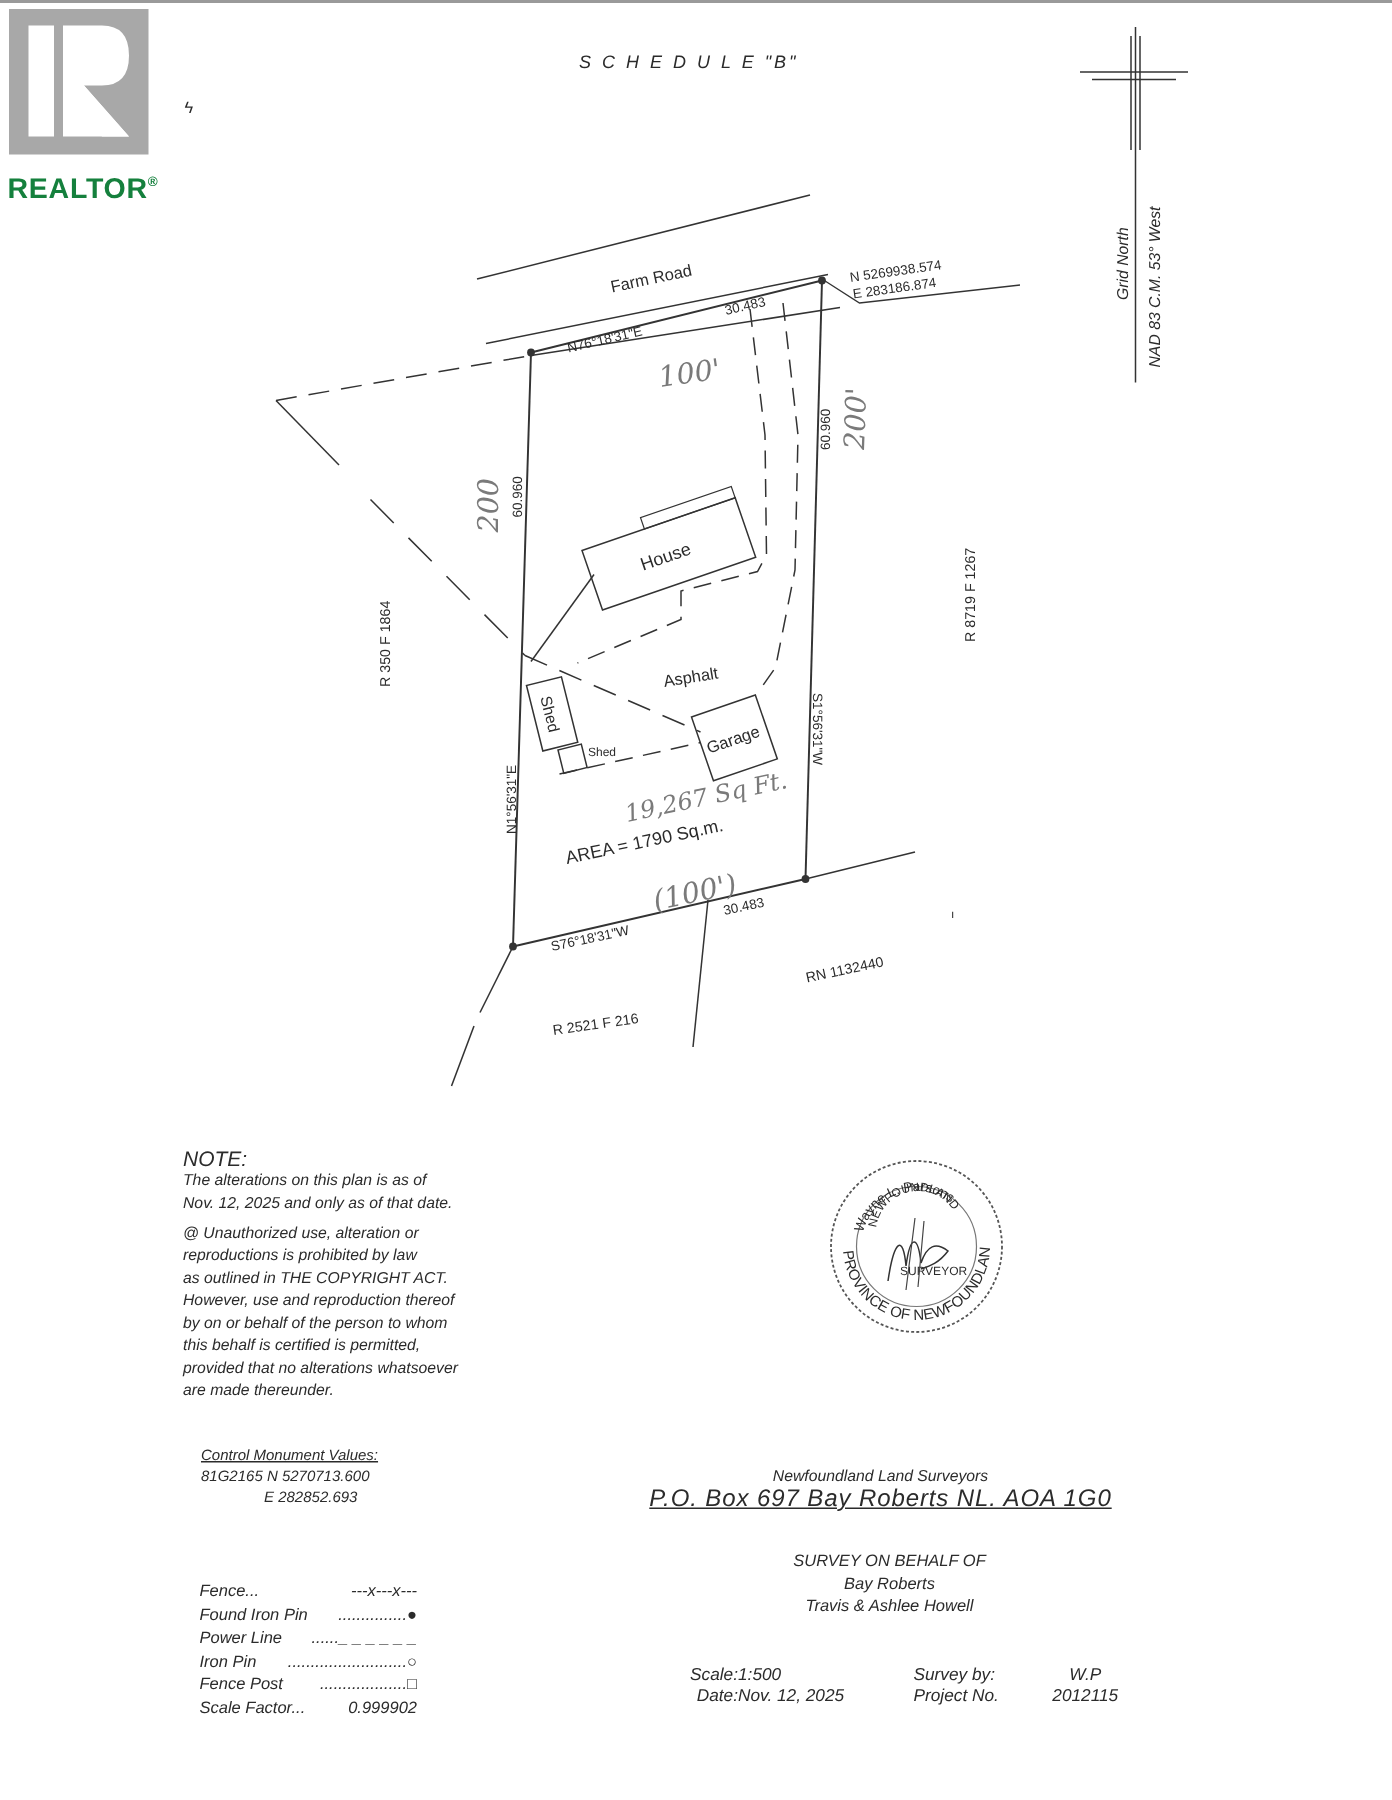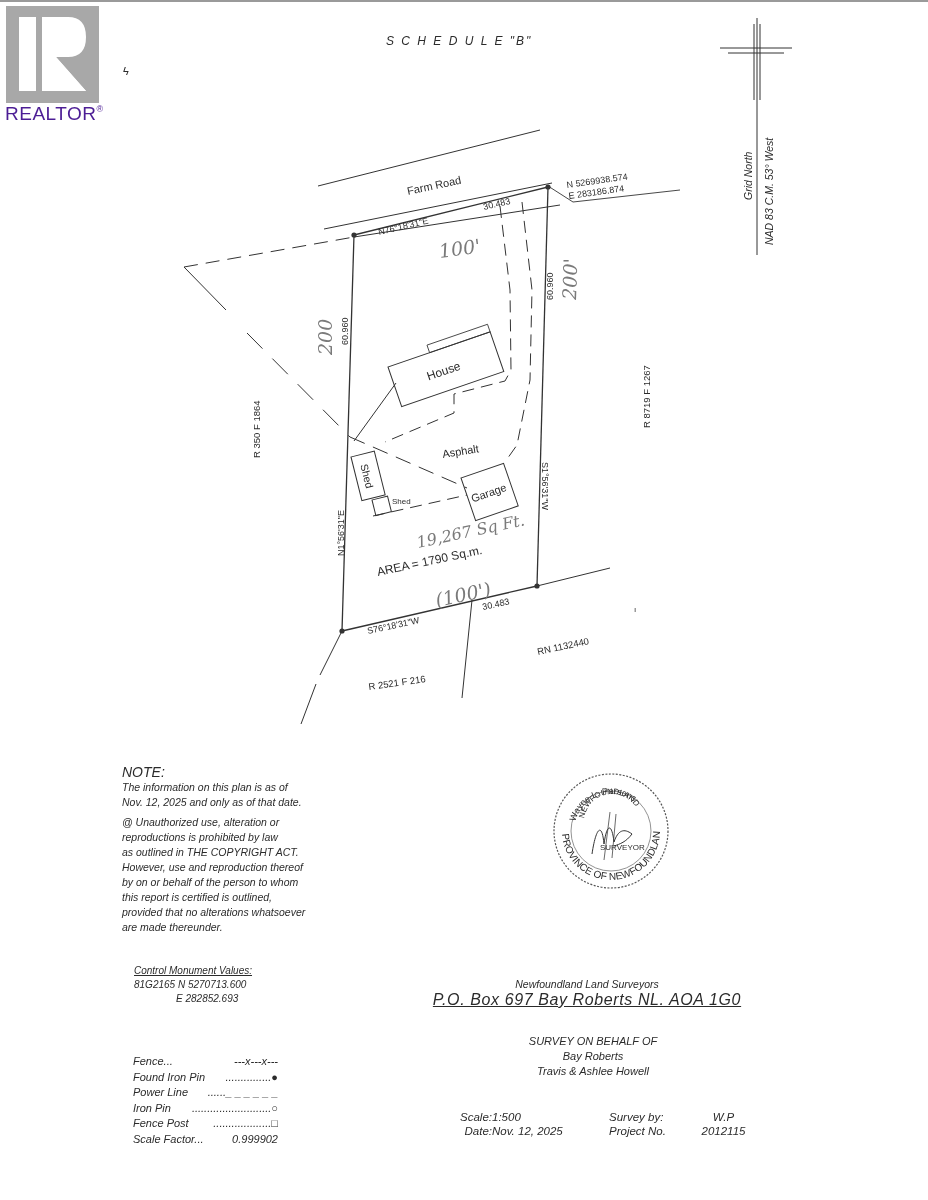--- a/index.html
+++ b/index.html
@@ -2,21 +2,21 @@
 <html><head>
 <meta charset="utf-8">
 <style>
   html, body { margin: 0; padding: 0; background: #ffffff; }
   body { width: 928px; height: 1200px; position: relative; overflow: hidden;
          font-family: "Liberation Sans", "DejaVu Sans", sans-serif; color: #2b2b2b; }
   .abs { position: absolute; }
   .top-rule { left: 0; top: 0; width: 928px; height: 2px; background: #9a9a9a; }
   
   .realtor-box { left: 6px; top: 6px; width: 93px; height: 97px; background: #a8a8a8; }
-  .realtor-word { left: 5px; top: 103px; font-size: 19px; color: #4c1d95; letter-spacing: 0.5px; }
+  .realtor-word { left: 5px; top: 116px; font-size: 19px; color: #15803d; letter-spacing: 0.5px; font-weight: bold; }
   .realtor-word sup { font-size: 9px; vertical-align: 8px; }
   svg.plan { position: absolute; left: 0; top: 0; }
   svg text { font-family: "Liberation Sans", "DejaVu Sans", sans-serif; fill: #2b2b2b; }
   svg .hand { font-family: "DejaVu Serif", serif; font-style: italic; fill: #7a7a7a; }
   .note { left: 122px; top: 764px; font-size: 10.5px; line-height: 15px; font-style: italic; color: #2b2b2b; }
   .note .head { font-size: 14px; line-height: 16px; font-style: italic; }
   .note p { margin: 0; }
   .note .gap { height: 5px; }
   .cmv { left: 134px; top: 964px; font-size: 10px; line-height: 14px; font-style: italic; }
   .cmv .title { text-decoration: underline; }
@@ -159,29 +159,29 @@
 
   <text transform="translate(260,458) rotate(-90)" font-size="9.5">R 350   F 1864</text>
   <text transform="translate(650,428) rotate(-90)" font-size="9.5">R 8719   F 1267</text>
   <text transform="translate(369,690) rotate(-8)" font-size="9.5">R 2521   F 216</text>
   <text transform="translate(538,655) rotate(-12)" font-size="9.5">RN 1132440</text>
   <text x="634" y="612" font-size="8" fill="#777">ı</text>
 </svg>
 
 <div class="abs note">
   <div class="head">NOTE:</div>
-  <p>The information on this plan is as of</p>
+  <p>The alterations on this plan is as of</p>
   <p>Nov. 12, 2025 and only as of that date.</p>
   <div class="gap"></div>
   <p>@ Unauthorized use, alteration or</p>
   <p>reproductions is prohibited by law</p>
   <p>as outlined in THE COPYRIGHT ACT.</p>
   <p>However, use and reproduction thereof</p>
   <p>by on or behalf of the person to whom</p>
-  <p>this report is certified is outlined,</p>
+  <p>this behalf is certified is permitted,</p>
   <p>provided that no alterations whatsoever</p>
   <p>are made thereunder.</p>
 </div>
 
 <svg class="abs" style="left:552px;top:772px;" width="118" height="118" viewBox="0 0 118 118">
   <defs>
     <path id="sealTop" d="M 22 59 A 37 37 0 0 1 96 59"></path>
     <path id="sealOuter" d="M 10 59 A 49 49 0 0 0 108 59"></path>
     <path id="sealInner" d="M 32 50 A 28 28 0 0 1 88 50"></path>
   </defs>

